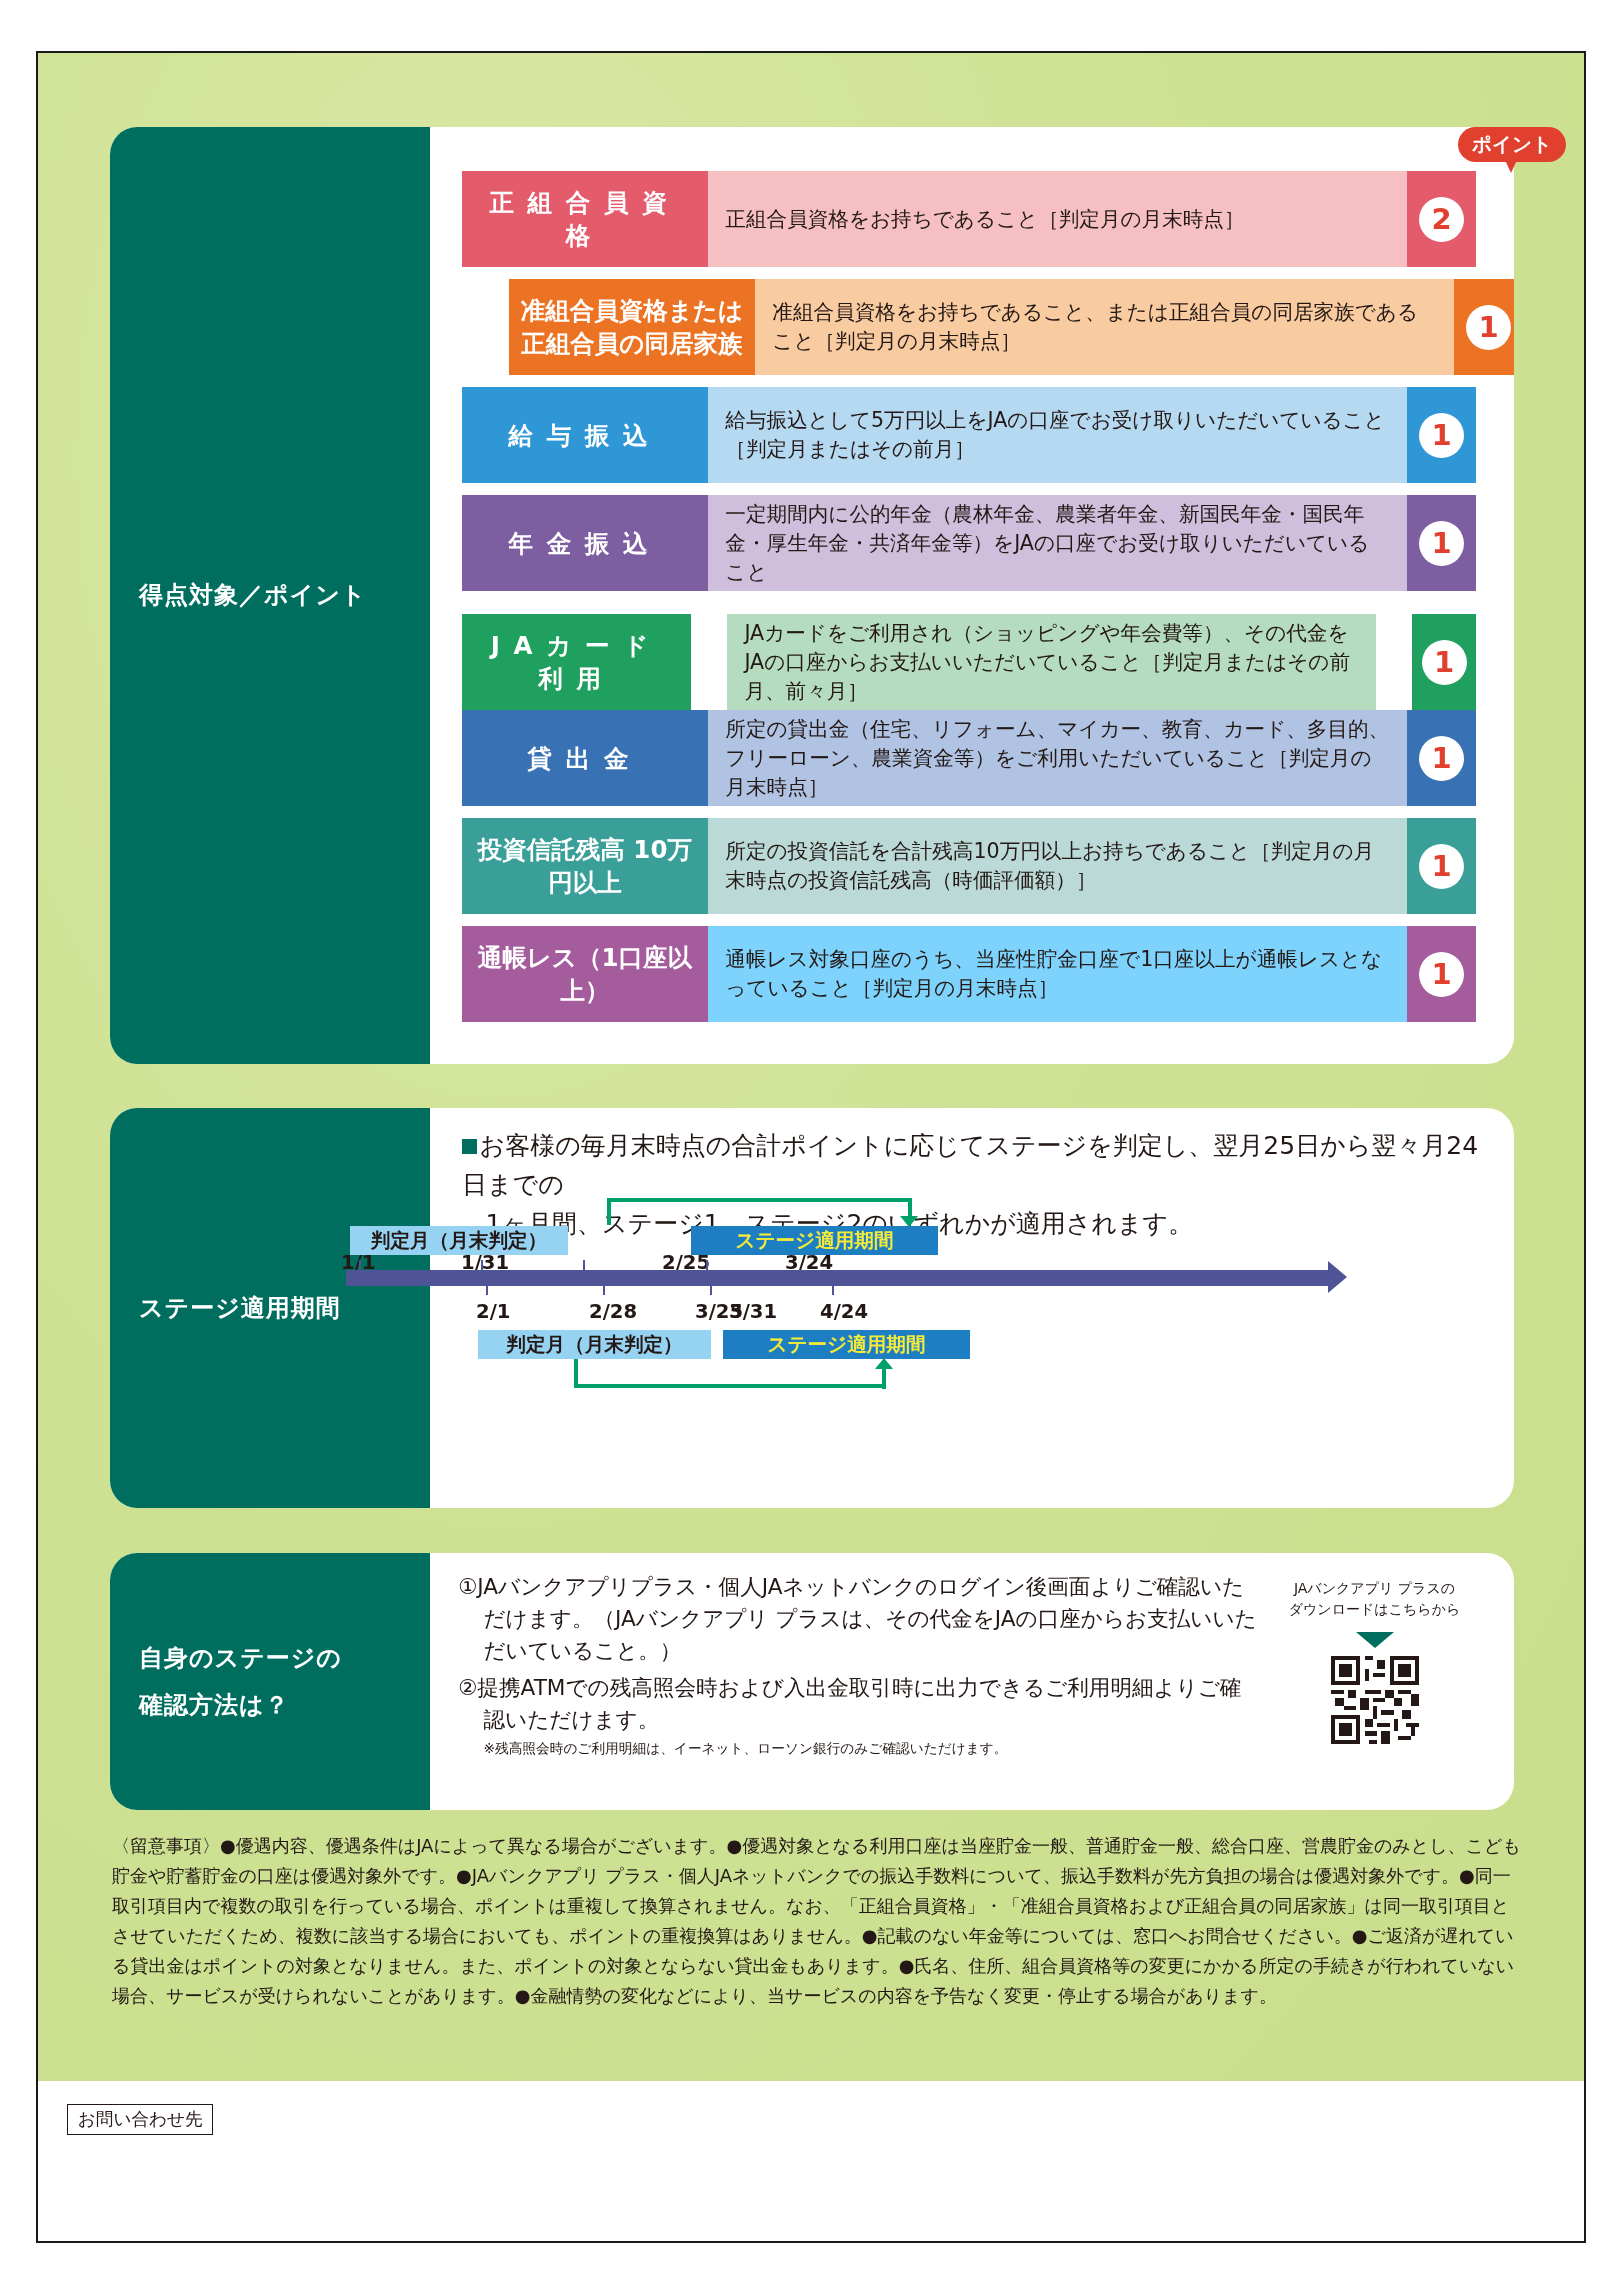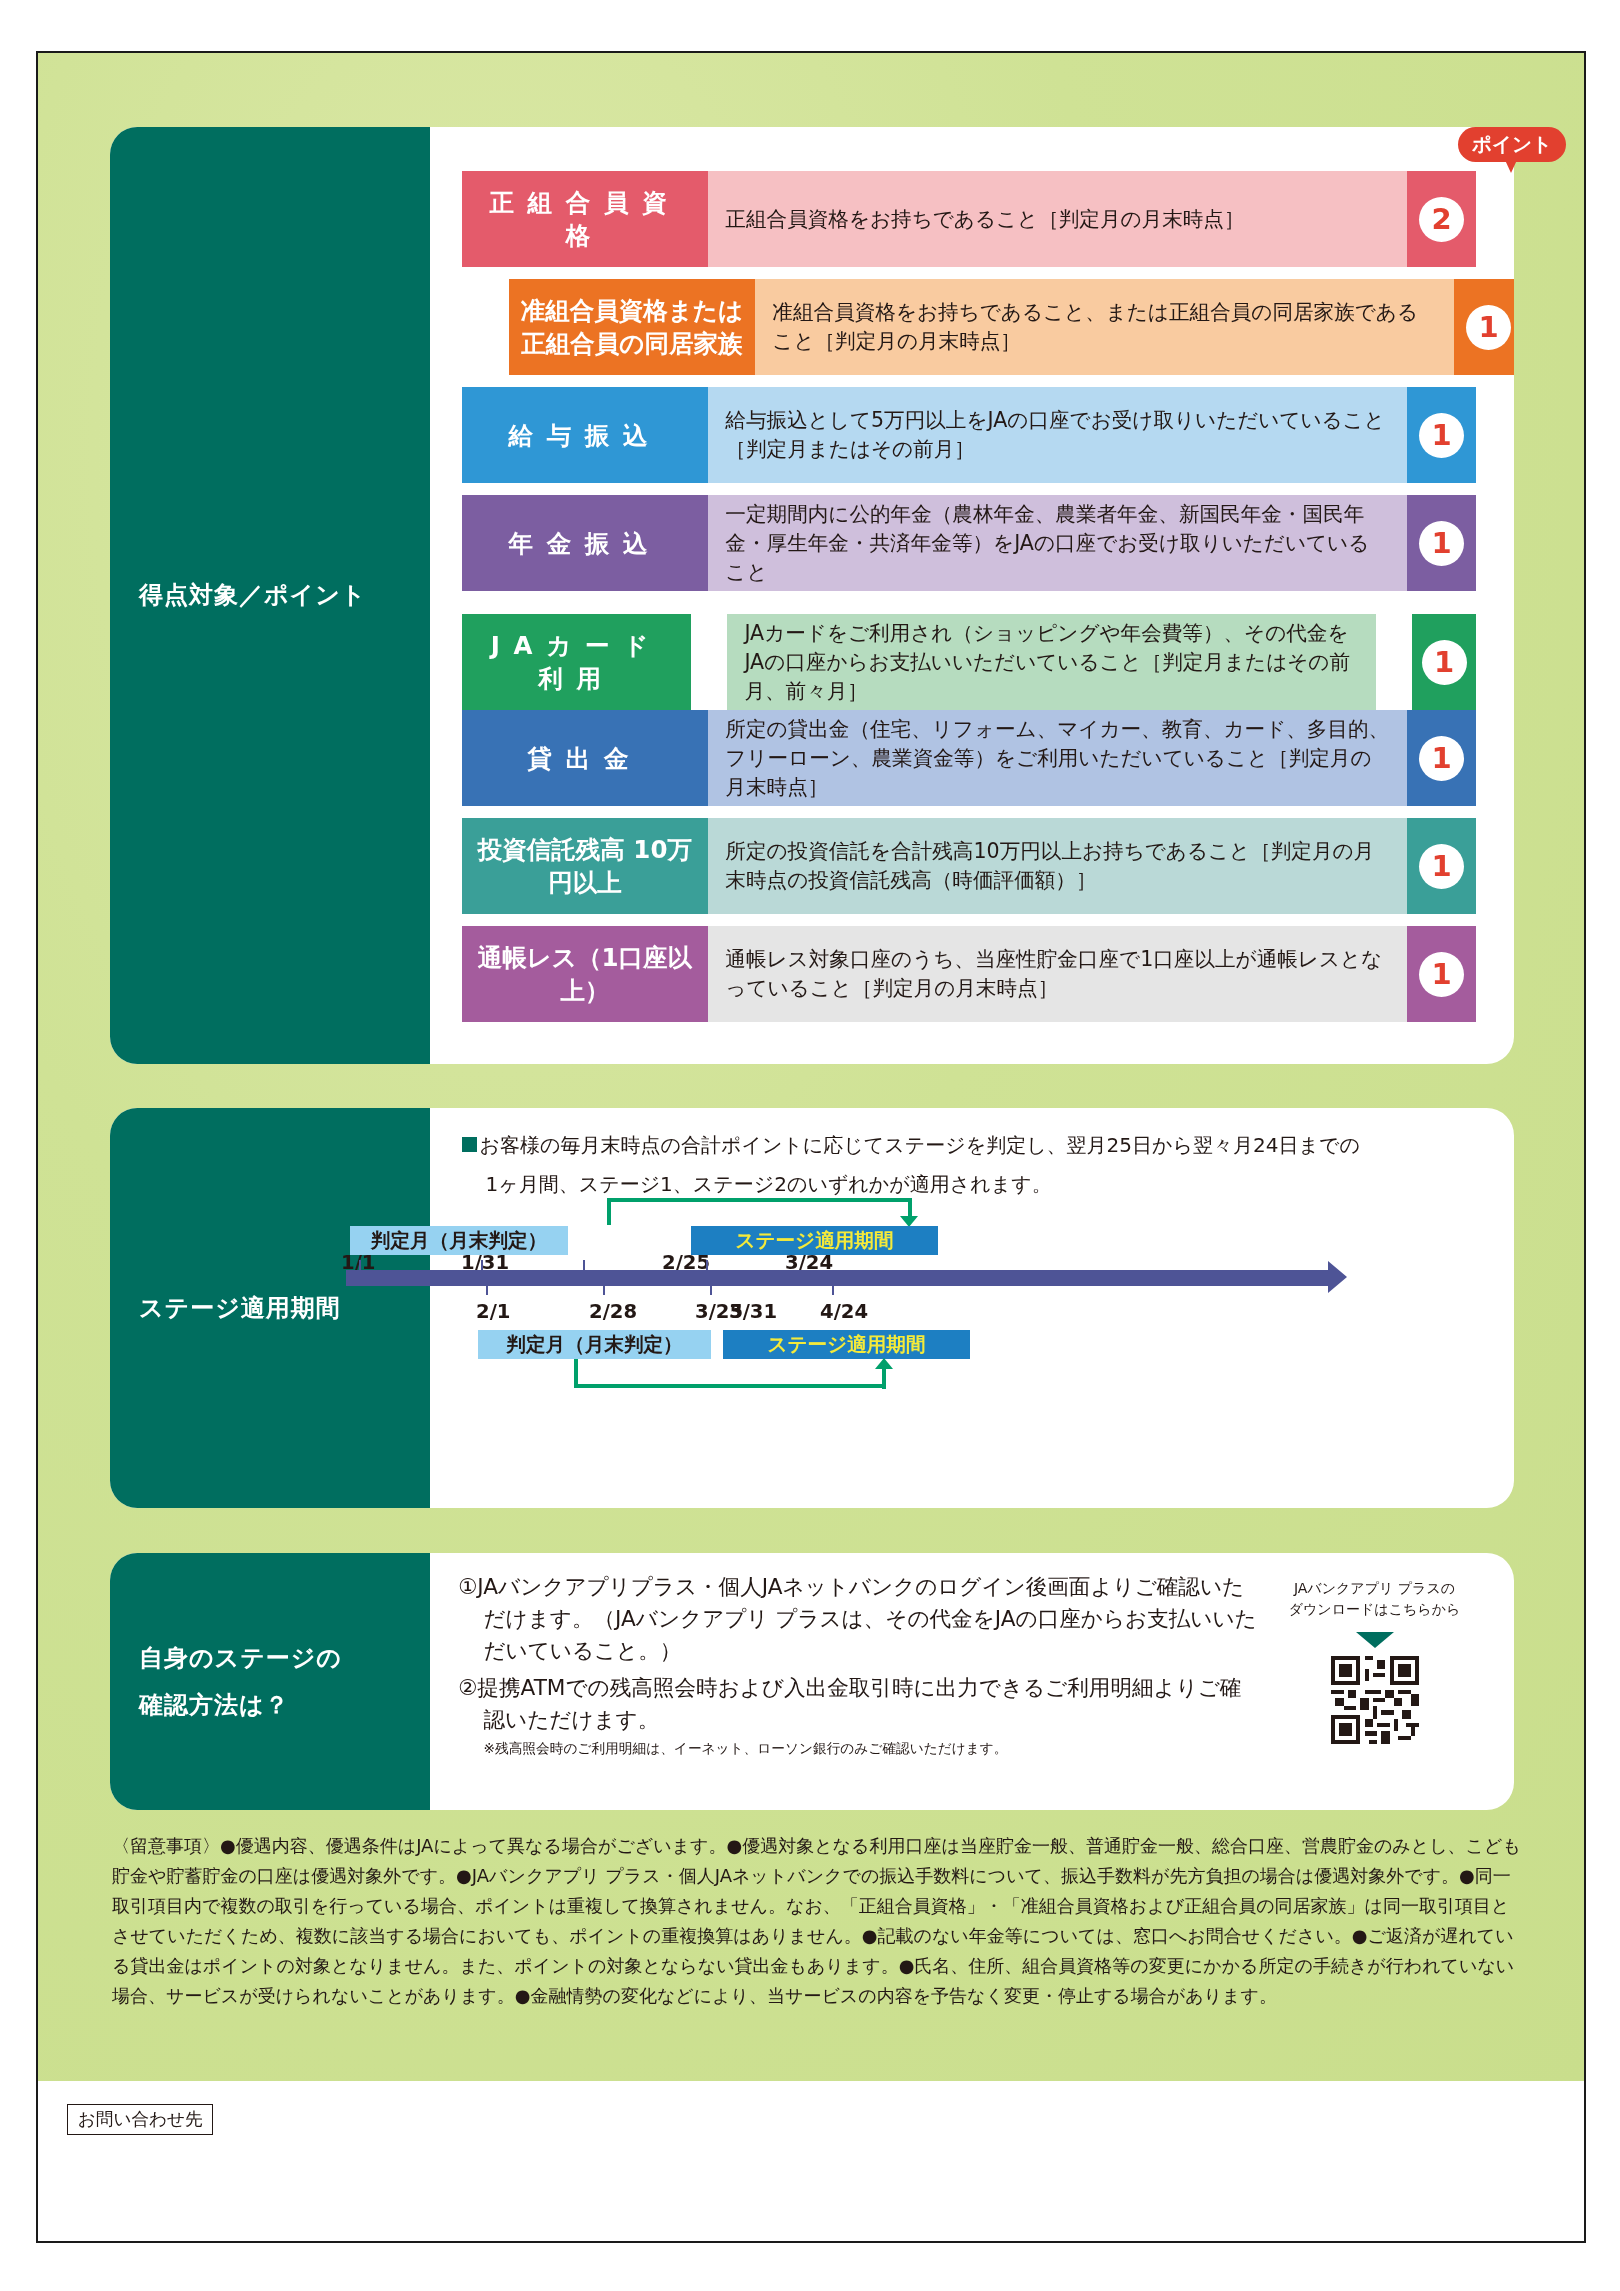--- a/index.html
+++ b/index.html
@@ -25,21 +25,21 @@
   .row .lab { width:246px; color:#fff; font-weight:bold; font-size:24.5px; display:flex; align-items:center; justify-content:center;
               text-align:center; line-height:33px; box-sizing:border-box; padding:0 9.8px; }
   .row .desc { width:700px; font-size:20.6px; line-height:29px; display:flex; align-items:center; padding:0 17.6px; box-sizing:border-box; color:#231815; }
   .row .pt { width:69px; display:flex; align-items:center; justify-content:center; }
   .pt .circ { width:45px; height:45px; border-radius:50%; background:#fff; color:#e2402f; font-weight:bold;
               font-size:29px; line-height:45px; text-align:center; }
   .spaced { letter-spacing:13.7px; }
 
   
   #sec2 { top:1055px; height:400px; }
-  .sec2-text { position:absolute; left:352px; top:17.6px; width:1029px; font-size:20px; line-height:39px; }
+  .sec2-text { position:absolute; left:352px; top:17.6px; width:1029px; font-size:25px; line-height:39px; }
   .sec2-text .sq { display:inline-block; width:14.7px; height:14.7px; background:#006e5f; margin-right:2.9px; vertical-align:0px; }
   .sec2-text .l2 { padding-left:23.5px; } 
   .date { position:absolute; font-size:19.6px; font-weight:bold; color:#231815; }
   .tick { position:absolute; width:2px; height:9.8px; background:#4e5496; }
   .box-light { position:absolute; background:#96d2f1; color:#231815; font-weight:bold; font-size:19.6px; text-align:center; line-height:29px; height:29px; }
   .box-dark { position:absolute; background:#1d7fc2; color:#f5ea3a; font-weight:bold; font-size:19.6px; text-align:center; line-height:29px; height:29px; }
   .gline { position:absolute; background:#00a06b; }
 
   
   #sec3 { top:1500px; height:257px; }
@@ -109,21 +109,21 @@
         </div>
         <div class="row" style="top: 691px;">
           <div class="lab" style="background: rgb(58, 159, 152);">投資信託残高 10万円以上</div>
           <div class="desc" style="background: rgb(186, 217, 215);">所定の投資信託を合計残高10万円以上お持ちであること［判定月の月末時点の投資信託残高（時価評価額）］</div>
           <div class="pt" style="background: rgb(58, 159, 152);">
             <div class="circ">1</div>
           </div>
         </div>
         <div class="row" style="top: 799px;">
           <div class="lab" style="background: rgb(164, 92, 157);">通帳レス（1口座以上）</div>
-          <div class="desc" style="background: #e5e5e5;">通帳レス対象口座のうち、当座性貯金口座で1口座以上が通帳レスとなっていること［判定月の月末時点］</div>
+          <div class="desc" style="background: #7dd3fc;">通帳レス対象口座のうち、当座性貯金口座で1口座以上が通帳レスとなっていること［判定月の月末時点］</div>
           <div class="pt" style="background: rgb(164, 92, 157);">
             <div class="circ">1</div>
           </div>
         </div>
       </div>
   </div>
   <div class="badge" style="left:1420px; top:74px;">
     <div class="badge-pill">ポイント</div>
     <div class="badge-tail"></div>
   </div>

